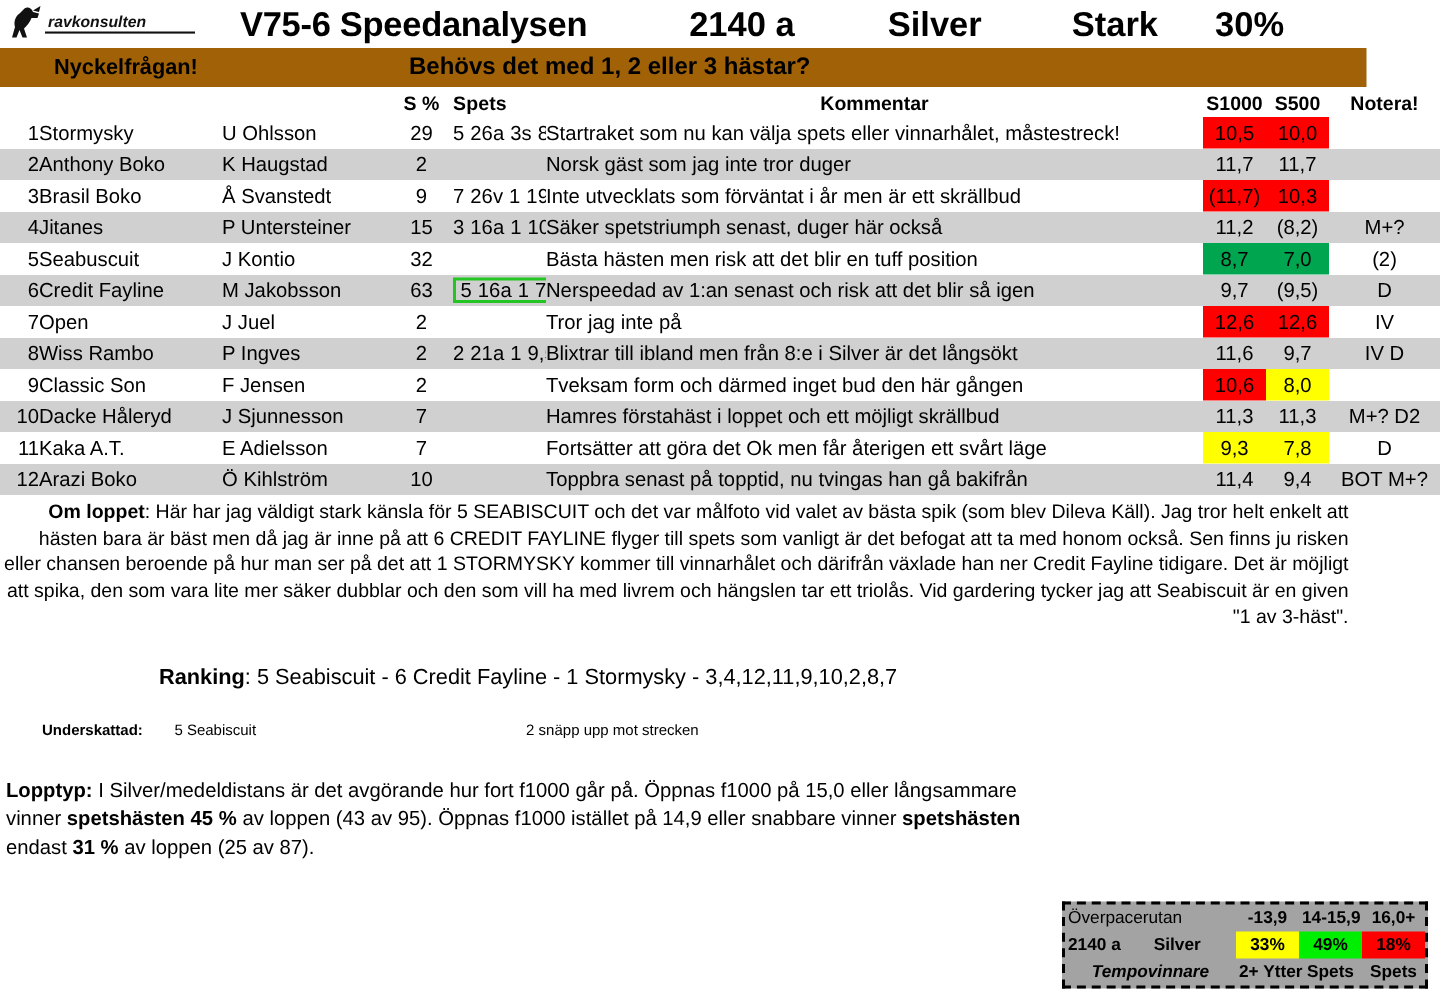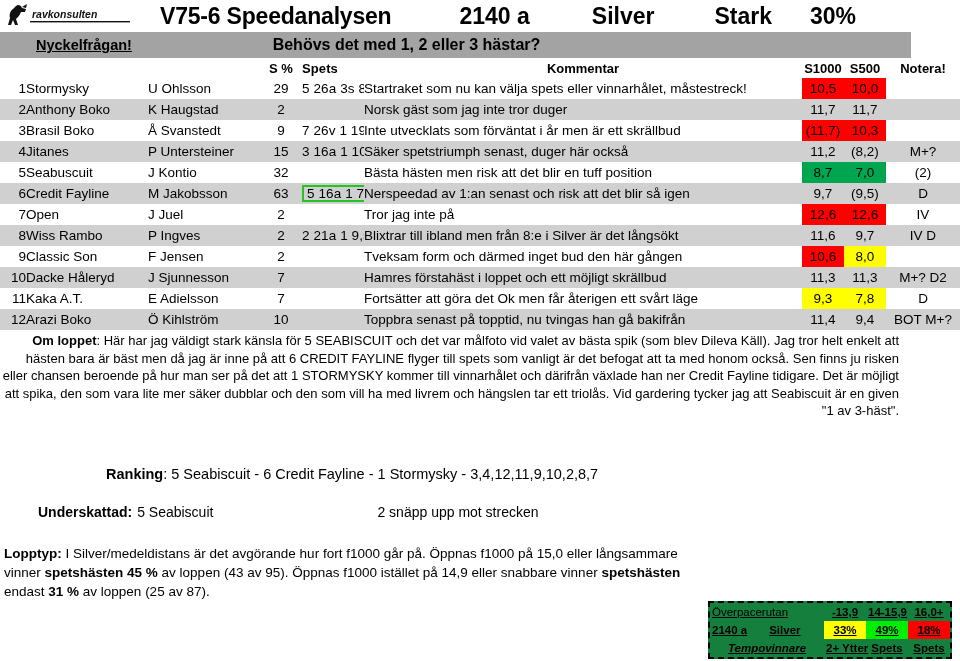--- a/index.html
+++ b/index.html
@@ -65,26 +65,25 @@
   }
   .title-pct {
     font-size: 23px;
     font-weight: bold;
     margin-left: 38px;
     white-space: nowrap;
   }
 
   
   .keyband {
-    background: #a3a3a3;
+    background: #a16207;
     height: 26px;
     display: flex;
     align-items: center;
     position: relative;
-    text-decoration: underline;
   }
   .keyband-label {
     font-size: 14.5px;
     font-weight: bold;
     padding-left: 36px;
     white-space: nowrap;
   }
   .keyband-question {
     position: absolute;
     left: 0; right: 0;
@@ -150,30 +149,31 @@
   .prose {
     font-size: 13px;
     line-height: 17.5px;
     padding: 2px 12px 0 0;
     text-align: right;
   }
   .prose b { font-weight: bold; }
 
   
   .ranking {
-    margin-top: 46px;
+    margin-top: 24px;
     font-size: 14.5px;
     padding-left: 106px;
   }
   .ranking b { font-weight: bold; }
   .underrated {
     margin-top: 22px;
-    font-size: 14px;
-    padding-left: 38px;
+    font-size: 10px;
+    padding-left: 28px;
     display: flex;
+    gap: 16px;
   }
   .underrated .u-label { font-weight: bold; }
   .underrated .u-value { margin-left: 5px; }
   .underrated .u-note { margin-left: 164px; }
 
   
   .lopptyp {
     margin-top: 24px;
     font-size: 13.5px;
     line-height: 19px;
@@ -183,22 +183,21 @@
   .lopptyp b { font-weight: bold; }
 
   
   .overpace {
     position: absolute;
     left: 708px;
     top: 601px;
     width: 244px;
     border: 2px dashed #000000;
     box-sizing: border-box;
-    background: #15803d;
-    text-decoration: underline;
+    background: #a3a3a3;
   }
   .overpace table {
     border-collapse: collapse;
     width: 100%;
     table-layout: fixed;
   }
   .overpace td {
     font-size: 11.5px;
     padding: 0 2px;
     height: 18px;

